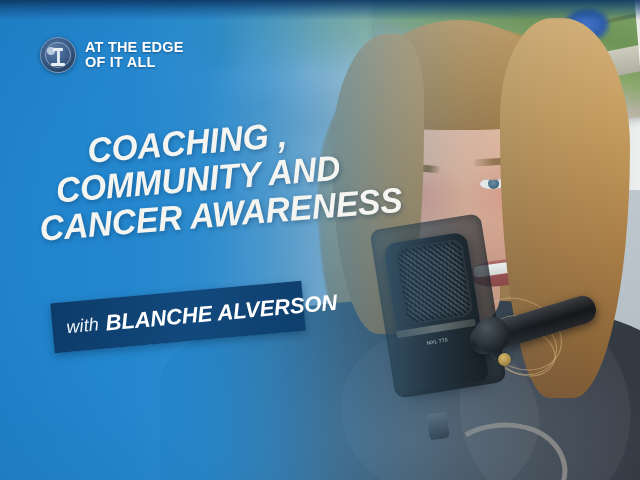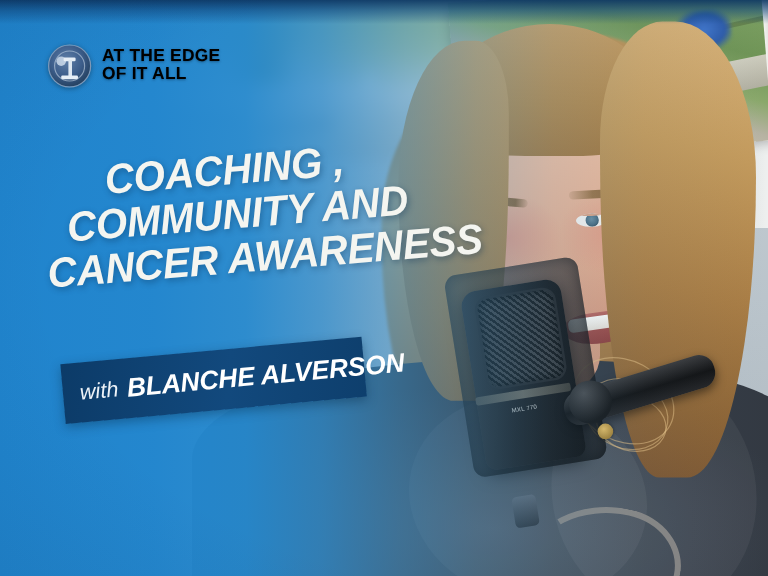--- a/index.html
+++ b/index.html
@@ -295,21 +295,21 @@
   }
   .seal .base{
     position:absolute;left:10px;top:25px;width:14px;height:2.5px;
     background:#e6eef6;border-radius:1px;
   }
   .seal .dome{
     position:absolute;left:6px;top:9px;width:8px;height:8px;border-radius:50%;
     background:rgba(222,234,245,.75);
   }
   .brand-text{
-    color:#000000;
+    color:#ffffff;
     font-weight:bold;
     font-size:14.5px;
     line-height:15.5px;
     letter-spacing:.2px;
     text-shadow:0 1px 2px rgba(0,30,60,.45);
     white-space:pre-line;
   }
 
   
   .title-wrap{

